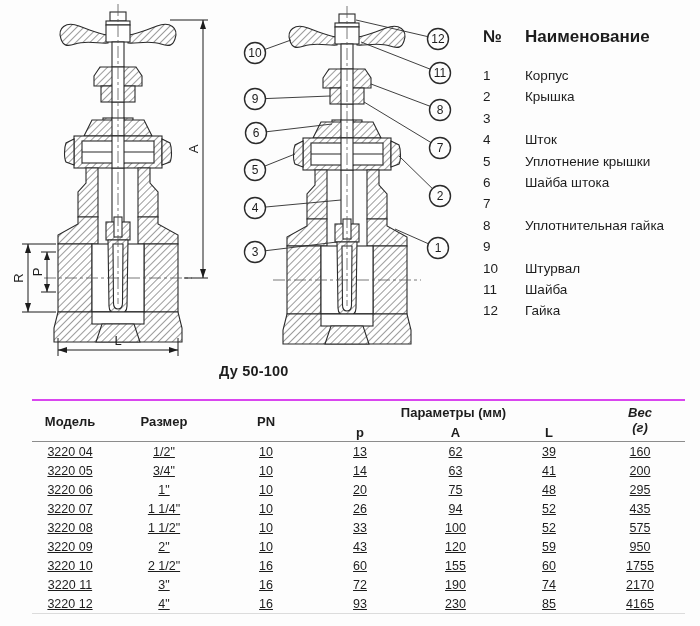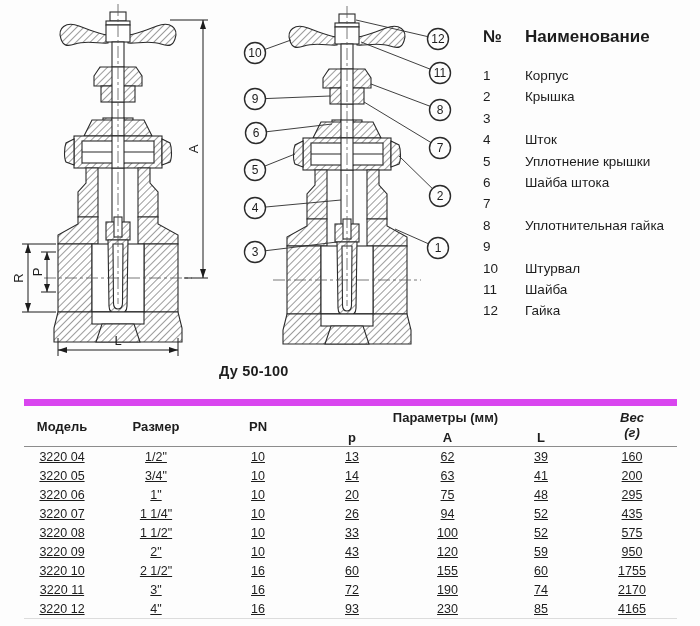--- a/index.html
+++ b/index.html
@@ -16,22 +16,22 @@
   .ldr line{stroke:#2a2a2a;stroke-width:0.9;}
   .balloon circle{fill:#fdfdfd;stroke:#2a2a2a;stroke-width:1.4;}
   .balloon text{font-size:12px;fill:#1d1d1d;text-anchor:middle;font-family:"Liberation Sans",sans-serif;}
   .size-range{position:absolute;left:194px;top:363px;font-size:14.5px;font-weight:bold;letter-spacing:.2px;margin-left:25px;}
   .parts{position:absolute;left:483px;top:27px;width:212px;}
   .parts-head{display:flex;font-size:17px;font-weight:bold;margin-bottom:18px;}
   .parts-head .pnum{width:42px;flex:none;}
   .parts-row{display:flex;font-size:13.5px;line-height:21.4px;}
   .pnum{width:42px;flex:none;}
   .pname{flex:1;}
-  table.spec{position:absolute;left:24px;top:399px;width:653px;border-collapse:collapse;
-             font-size:12.5px;table-layout:fixed;border-top:7px solid #d946ef;}
+  table.spec{position:absolute;left:32px;top:399px;width:653px;border-collapse:collapse;
+             font-size:12.5px;table-layout:fixed;border-top:2px solid #d946ef;}
   table.spec th,table.spec td{padding:0;text-align:center;vertical-align:middle;}
   table.spec thead th{font-weight:bold;font-size:13px;}
   table.spec thead tr.h1 th{height:22px;}
   table.spec thead tr.h2 th{height:18px;}
   table.spec thead{border-bottom:1px solid #8c8c8c;}
   table.spec tbody td{height:19px;font-weight:normal;}
   table.spec tbody{border-bottom:1px solid #dcdcdc;text-decoration:underline;}
   .wt{line-height:1.15;font-style:italic;}
 </style>
 </head>

